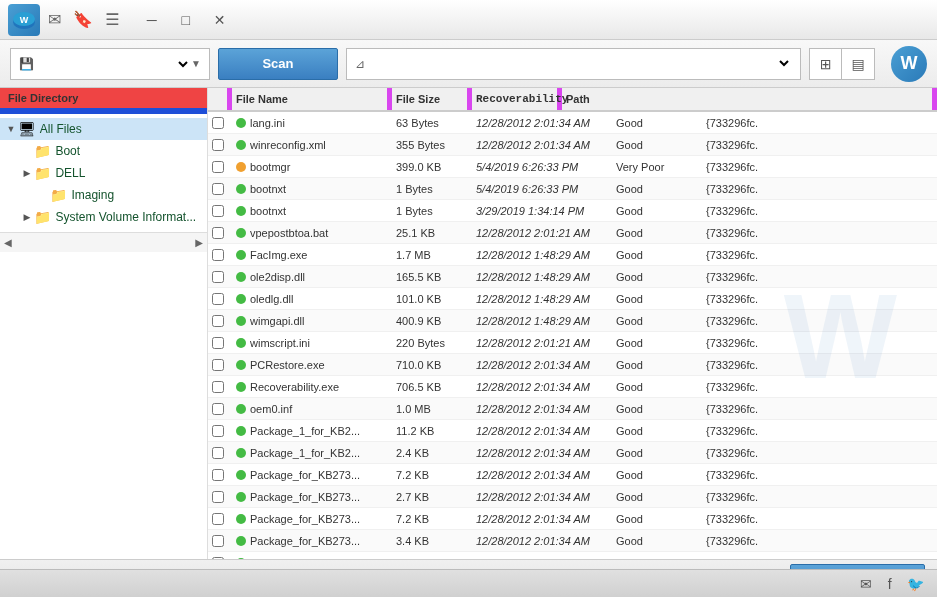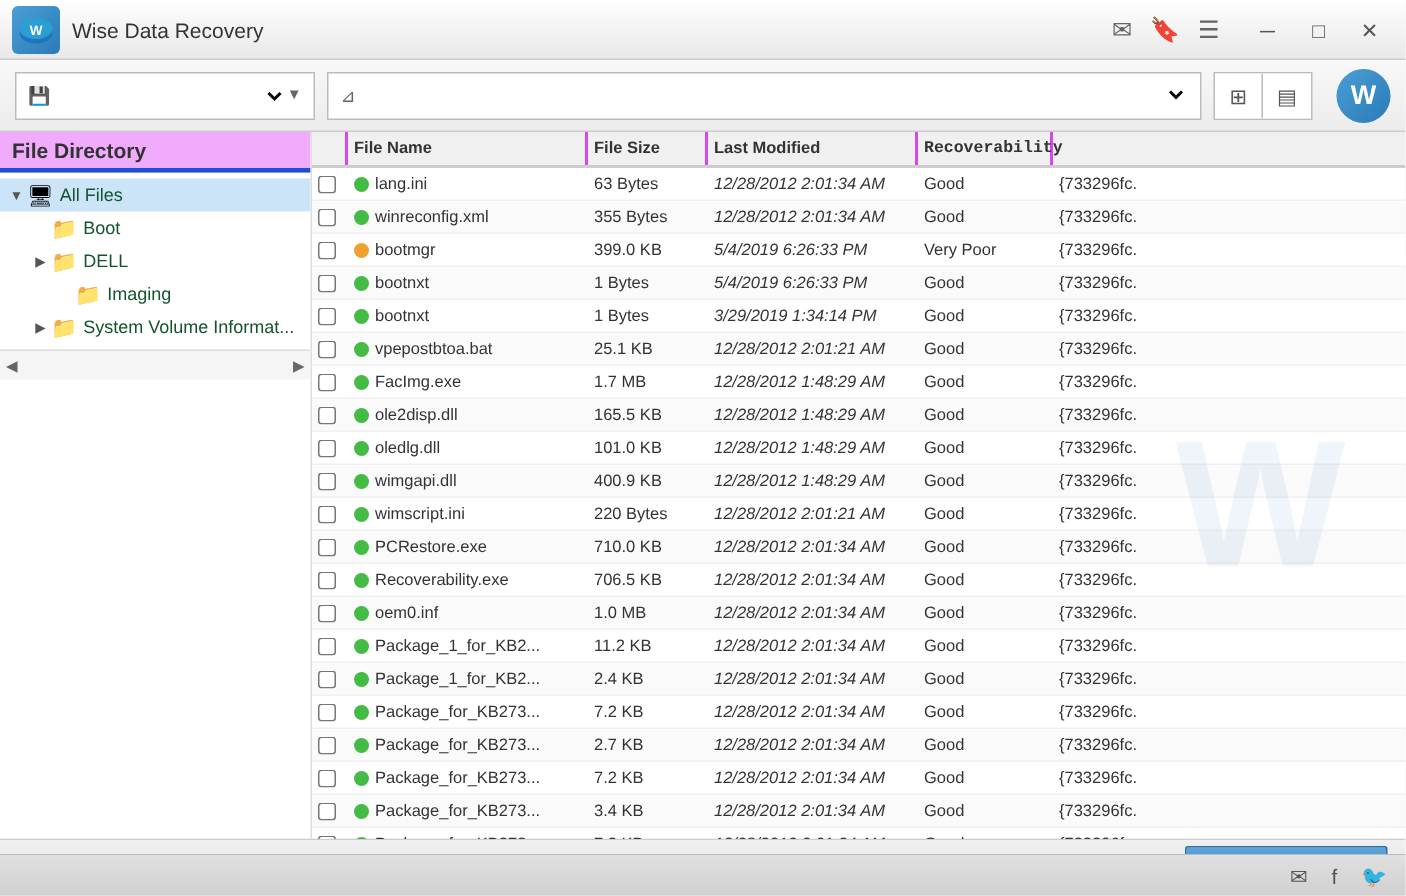--- a/index.html
+++ b/index.html
@@ -95,23 +95,23 @@
 
     
     .sidebar {
       width: 208px; min-width: 208px;
       background: white;
       border-right: 1px solid #ddd;
       overflow-y: auto;
       overflow-x: hidden;
     }
     .sidebar-header {
-      background: #f0abfc; padding: 4px 8px;
-      font-weight: bold; font-size: 14px; color: #333;
-      border-bottom: 3px solid #1d4ed8;
+      background: #ef4444; padding: 4px 8px;
+      font-weight: bold; font-size: 11px; color: #333;
+      border-bottom: 6px solid #1d4ed8;
     }
     .tree-item {
       display: flex; align-items: center;
       padding: 3px 4px; cursor: pointer;
       user-select: none;
     }
     .tree-item.selected { background: #cce4f7; }
     .tree-expand { width: 14px; text-align: center; font-size: 9px; color: #555; }
     .tree-icon { margin-right: 4px; font-size: 14px; }
     .folder-icon { color: #f0c040; }
@@ -133,21 +133,21 @@
       overflow: hidden; background: white;
     }
     .file-list-header {
       display: flex; align-items: center;
       background: #f0f0f0; border-bottom: 2px solid #ccc;
       height: 24px; user-select: none; flex-shrink: 0;
     }
     .col-header {
       display: flex; align-items: center; padding: 0 4px;
       font-size: 11px; font-weight: bold; color: #333;
-      border-right: 2px solid #d946ef; height: 100%; cursor: pointer;
+      border-right: 5px solid #d946ef; height: 100%; cursor: pointer;
     }
     .col-check { width: 24px; flex-shrink: 0; }
     .col-name { width: 160px; flex-shrink: 0; }
     .col-size { width: 80px; flex-shrink: 0; }
     .col-modified { width: 140px; flex-shrink: 0; }
     .col-recover { width: 90px; flex-shrink: 0; font-family: Liberation Mono, monospace; }
     .col-path { flex: 1; }
 
     .file-list {
       flex: 1; overflow-y: auto; overflow-x: auto;
@@ -221,41 +221,41 @@
 <body>
 
 <div class="title-bar">
   <div class="app-logo">
     <svg width="28" height="28" viewBox="0 0 28 28">
       <ellipse cx="14" cy="16" rx="11" ry="7" fill="#1a6fba" opacity="0.8"></ellipse>
       <ellipse cx="14" cy="13" rx="11" ry="7" fill="#2a9fd4"></ellipse>
       <text x="14" y="17" text-anchor="middle" font-size="9" fill="white" font-weight="bold">W</text>
     </svg>
   </div>
-  <span class="app-title">Wise Data Recovery</span>
   <div class="title-bar-icons">
     <span class="title-bar-icon">✉</span>
     <span class="title-bar-icon">🔖</span>
     <span class="title-bar-icon">☰</span>
   </div>
   <div class="title-bar-controls">
     <button class="title-btn">─</button>
     <button class="title-btn">□</button>
     <button class="title-btn close">✕</button>
   </div>
 </div>
 
 <div class="toolbar">
   <div class="drive-selector">
     <span class="drive-icon">💾</span>
     <select>
       <option></option>
     </select>
     <span class="drive-dropdown-arrow">▼</span>
   </div>
+  <button class="scan-btn">Scan</button>
   <div class="filter-area">
     <span class="filter-icon">⊿</span>
     <input class="filter-input" type="text" style="">
     <select class="filter-dropdown">
       <option></option>
     </select>
   </div>
   <div class="view-toggle">
     <button class="view-btn">⊞</button>
     <button class="view-btn">▤</button>
@@ -305,22 +305,22 @@
       <span class="scroll-arrow">▶</span>
     </div>
   </div>
 
   <div class="file-list-container">
 
     <div class="file-list-header">
       <div class="col-header col-check"></div>
       <div class="col-header col-name">File Name</div>
       <div class="col-header col-size">File Size</div>
-      <div class="col-header col-modified">Last Modified</div>
       <div class="col-header col-recover">Recoverability</div>
+      <div class="col-header col-path">Path</div>
     </div>
 
     <div class="file-list">
       <div class="watermark">W</div>
       <div id="file-rows-container">
           <div class="file-row">
     <div class="cell-check cell">
       <input type="checkbox" style="width: 12px; height: 12px;">
     </div>
     <div class="cell-name cell">

